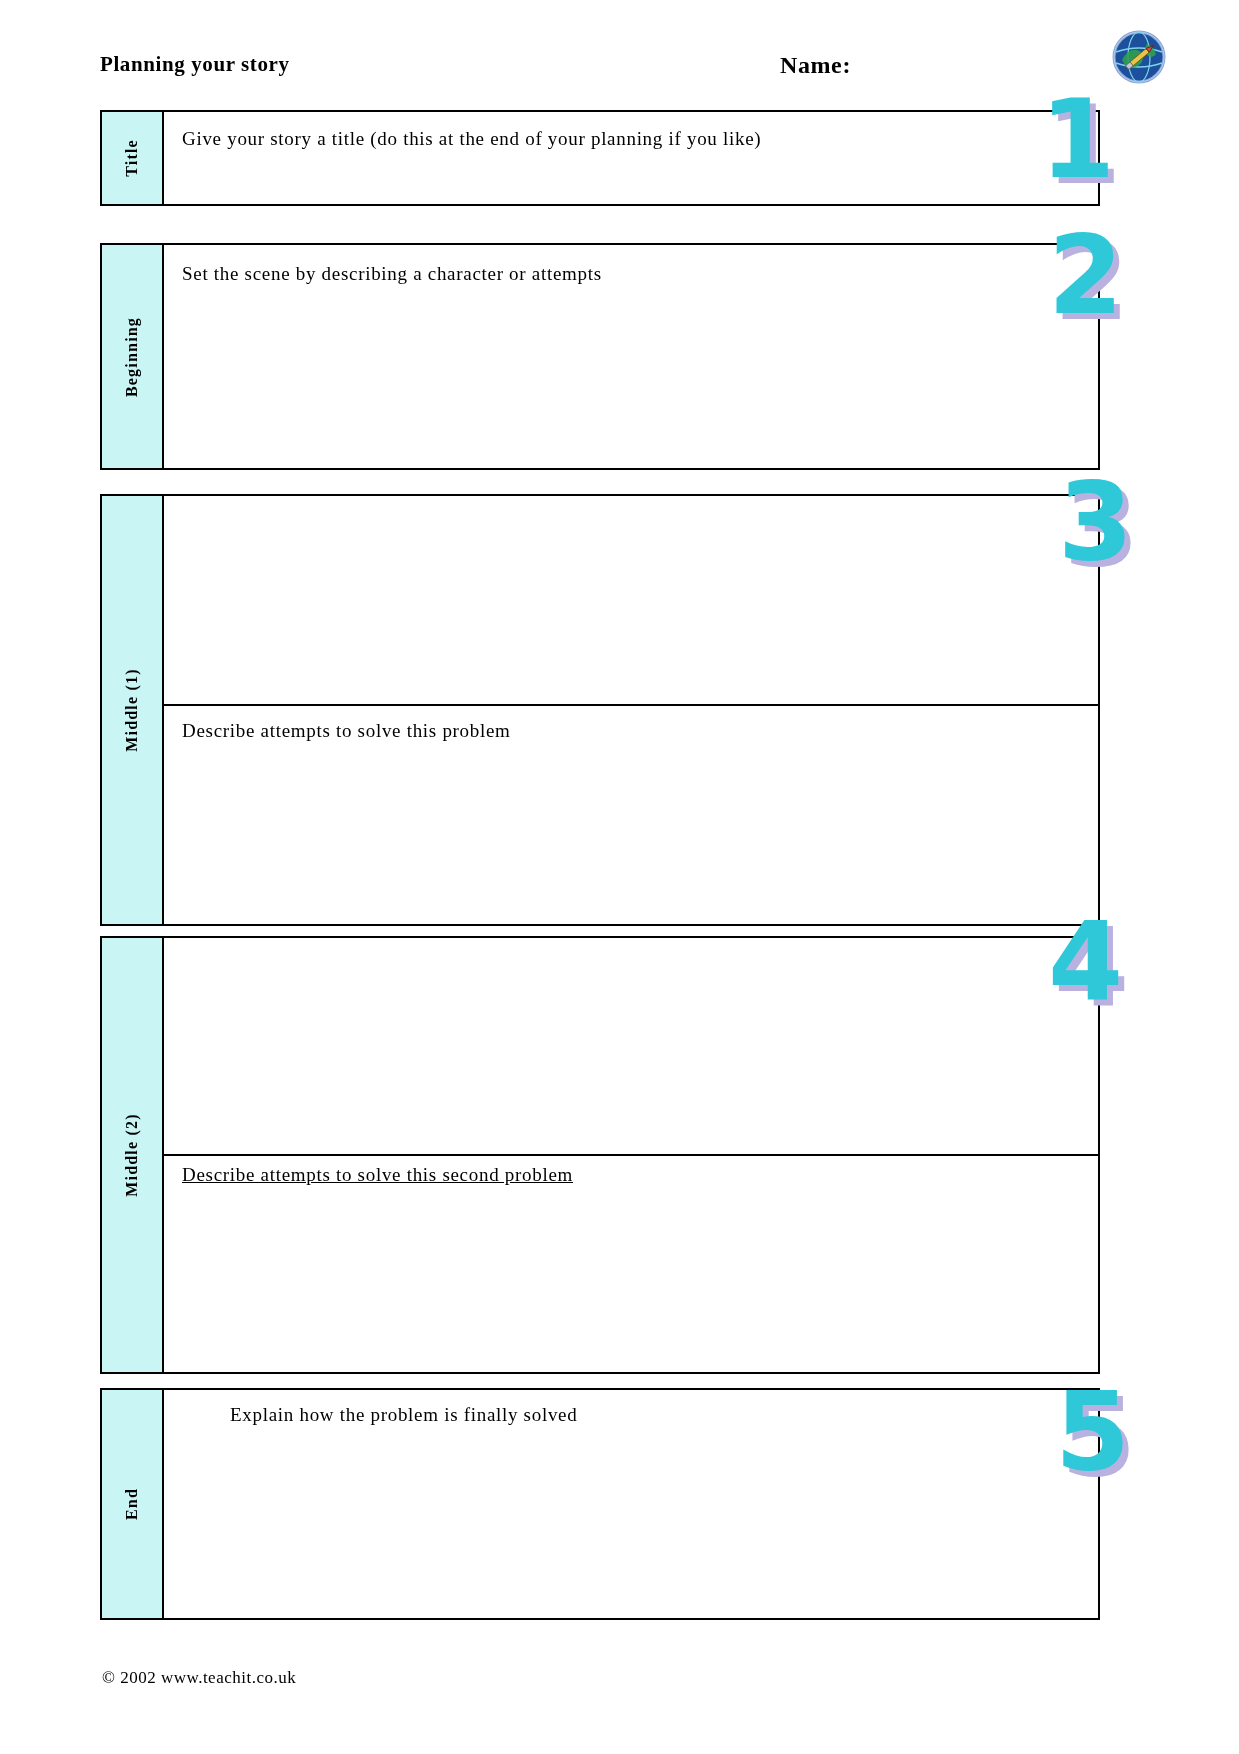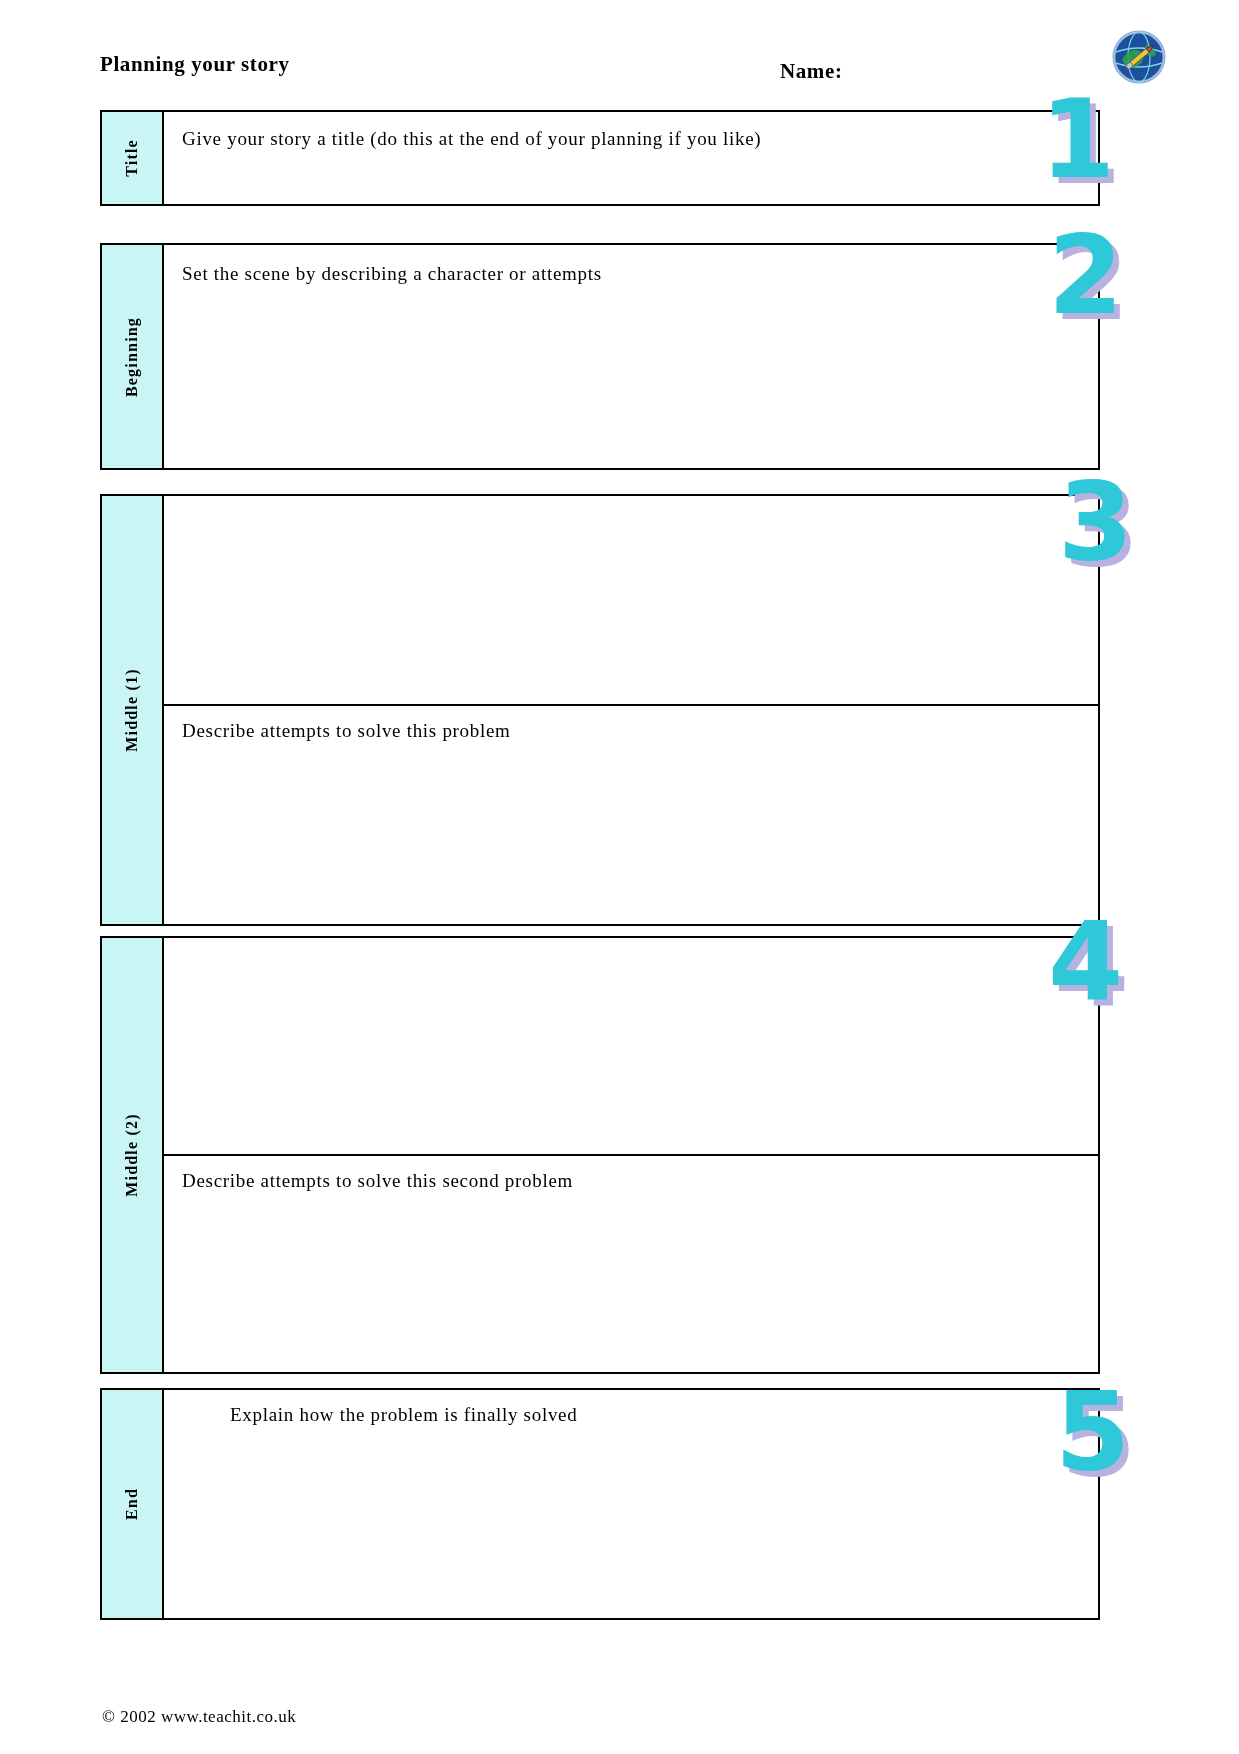--- a/index.html
+++ b/index.html
@@ -37,24 +37,24 @@
     top: 0;
     font-family: "Liberation Serif", serif;
     font-weight: bold;
     font-size: 21px;
     letter-spacing: 0.6px;
     white-space: nowrap;
   }
   .header-name {
     position: absolute;
     left: 680px;
-    top: 7px;
-    font-family: "Liberation Serif", serif;
-    font-weight: bold;
-    font-size: 21px;
+    top: 0;
+    font-family: "Liberation Serif", serif;
+    font-weight: bold;
+    font-size: 24px;
     letter-spacing: 0.6px;
     white-space: nowrap;
   }
 
   
   .logo {
     position: absolute;
     left: 1112px;
     top: 30px;
     width: 54px;
@@ -126,21 +126,20 @@
   }
 
   
   .footer {
     position: absolute;
     left: 102px;
     top: 1668px;
     font-family: "Liberation Serif", serif;
     font-size: 17px;
     letter-spacing: 0.5px;
-    margin-top: 39px;
   }
 </style>
 </head>
 <body>
 
 <div class="page">
 
   <div class="header">
     <div class="header-title">Planning your story</div>
     <div class="header-name">Name:</div>
@@ -193,21 +192,21 @@
     </div>
   </div>
   <div class="stepnum" style="left:1058px; top:468px;">3</div>
 
   <div class="section" style="left:100px; top:936px; width:1000px; height:438px;">
     <div class="label-cell">
       <span class="label-text">Middle (2)</span>
     </div>
     <div class="divider" style="top:216px;"></div>
     <div class="content-cell" style="top:218px; bottom:0;">
-      <div class="prompt" style="top:14px;">Describe attempts to solve this second problem</div>
+      <div class="prompt" style="top:8px;text-decoration:underline;">Describe attempts to solve this second problem</div>
     </div>
   </div>
   <div class="stepnum" style="left:1048px; top:908px;">4</div>
 
   <div class="section" style="left:100px; top:1388px; width:1000px; height:232px;">
     <div class="label-cell">
       <span class="label-text">End</span>
     </div>
     <div class="content-cell" style="top:0; bottom:0;">
       <div class="prompt" style="top:14px;margin-left:48px;">Explain how the problem is finally solved</div>

